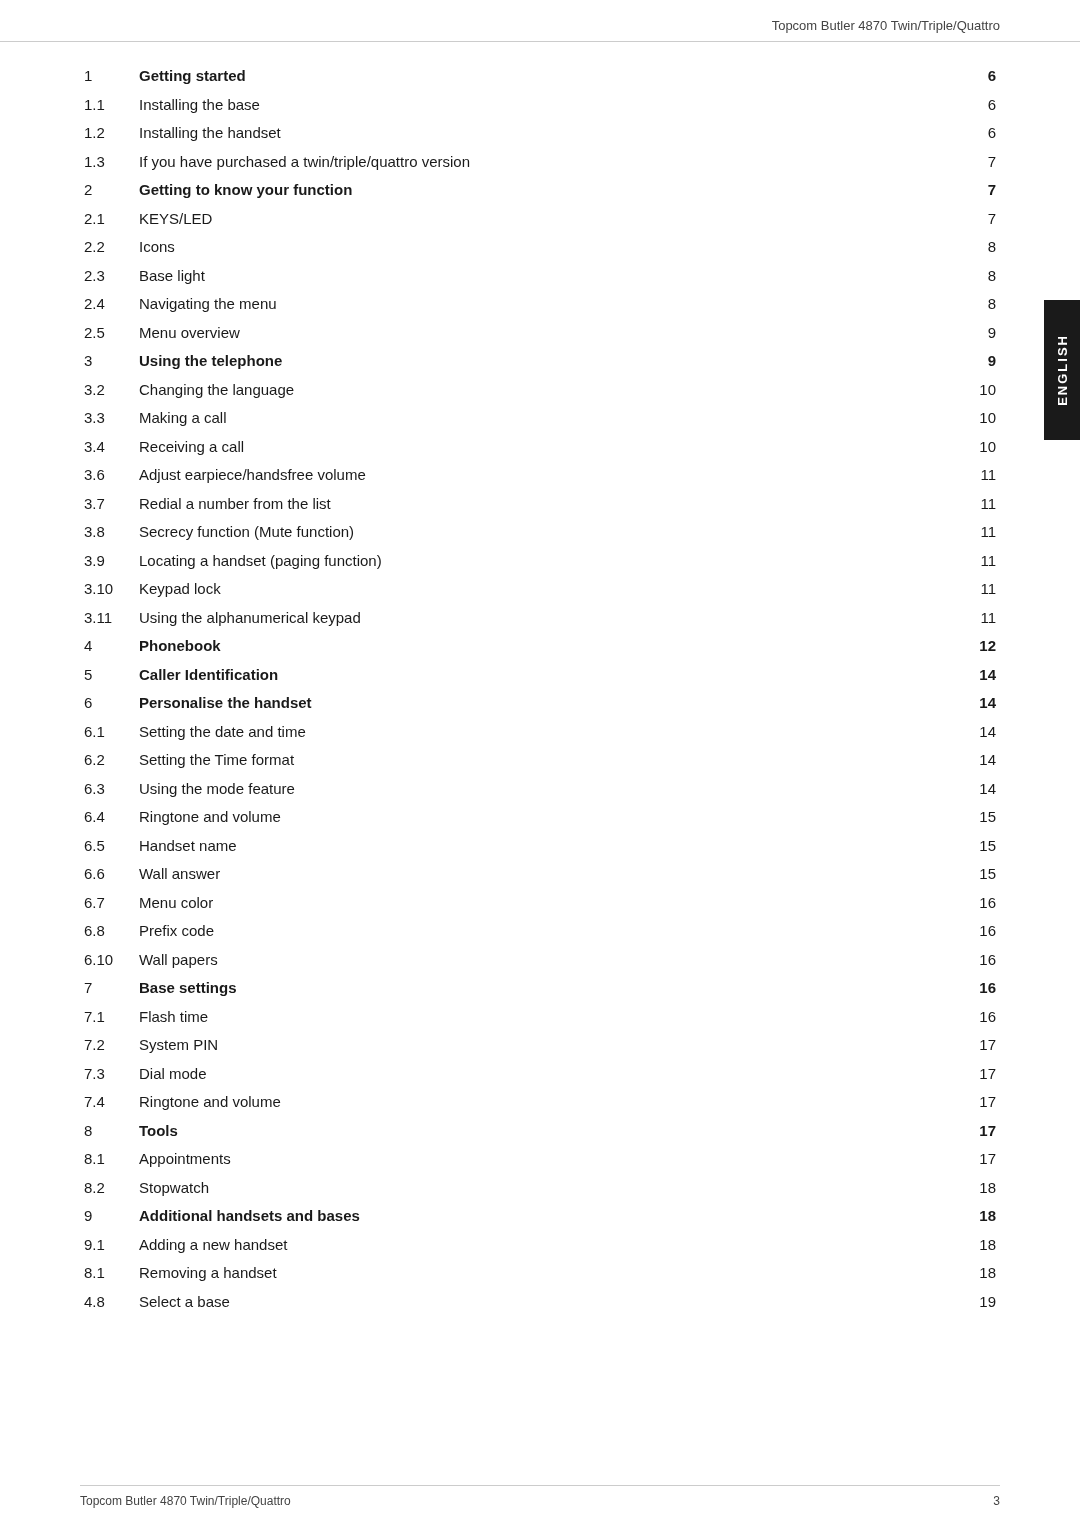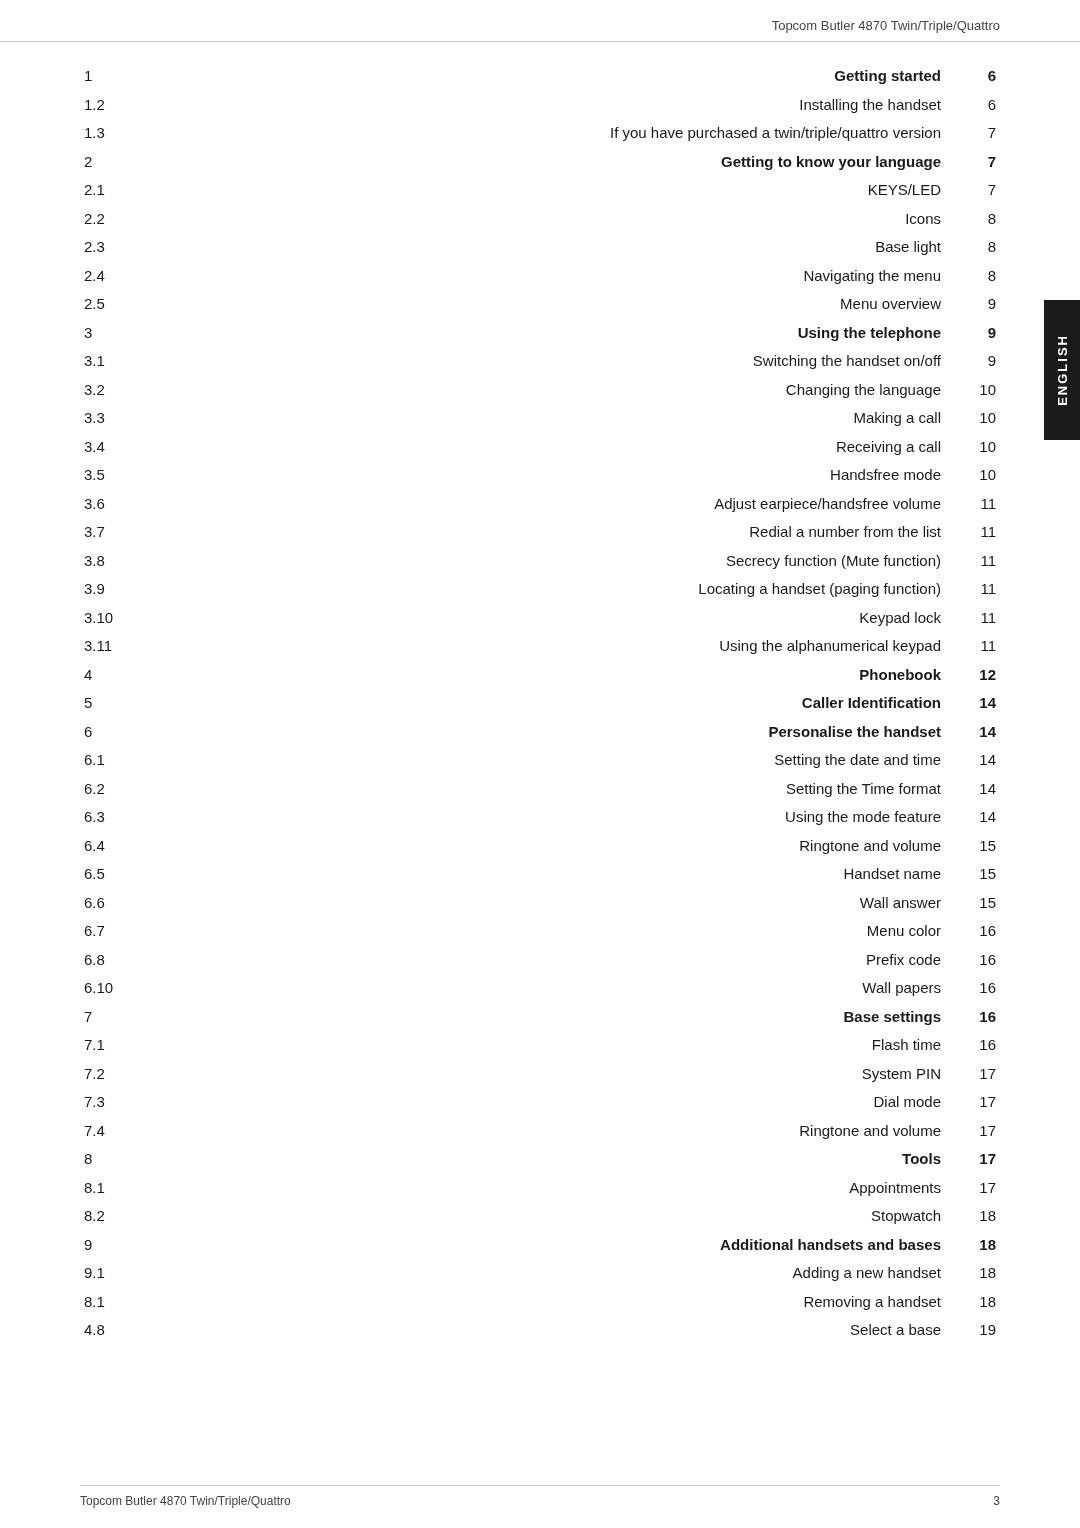--- a/index.html
+++ b/index.html
@@ -76,21 +76,20 @@
     }
 
     .toc-table tr td.num-col {
       width: 55px;
       white-space: nowrap;
       font-weight: normal;
     }
 
     .toc-table tr td.label-col {
       width: auto;
-      text-align: right;
     }
 
     .toc-table tr td.page-col {
       text-align: right;
       white-space: nowrap;
       width: 55px;
     }
 
     .bold-row td {
       font-weight: bold;
@@ -125,32 +124,37 @@
 
   <div class="content">
     <table class="toc-table">
       <tbody id="toc-body">
       <tr class="bold-row">
             <td class="num-col">1</td>
             <td class="label-col">Getting started</td>
             <td class="page-col">6</td>
           </tr>
           <tr>
+            <td class="num-col">1.1</td>
+            <td class="label-col">Installing the base</td>
+            <td class="page-col">6</td>
+          </tr>
+          <tr>
             <td class="num-col">1.2</td>
             <td class="label-col">Installing the handset</td>
             <td class="page-col">6</td>
           </tr>
           <tr>
             <td class="num-col">1.3</td>
             <td class="label-col">If you have purchased a twin/triple/quattro version</td>
             <td class="page-col">7</td>
           </tr>
           <tr class="bold-row">
             <td class="num-col">2</td>
-            <td class="label-col">Getting to know your language</td>
+            <td class="label-col">Getting to know your function</td>
             <td class="page-col">7</td>
           </tr>
           <tr>
             <td class="num-col">2.1</td>
             <td class="label-col">KEYS/LED</td>
             <td class="page-col">7</td>
           </tr>
           <tr>
             <td class="num-col">2.2</td>
             <td class="label-col">Icons</td>
@@ -170,42 +174,32 @@
             <td class="num-col">2.5</td>
             <td class="label-col">Menu overview</td>
             <td class="page-col">9</td>
           </tr>
           <tr class="bold-row">
             <td class="num-col">3</td>
             <td class="label-col">Using the telephone</td>
             <td class="page-col">9</td>
           </tr>
           <tr>
-            <td class="num-col">3.1</td>
-            <td class="label-col">Switching the handset on/off</td>
-            <td class="page-col">9</td>
-          </tr>
-          <tr>
             <td class="num-col">3.2</td>
             <td class="label-col">Changing the language</td>
             <td class="page-col">10</td>
           </tr>
           <tr>
             <td class="num-col">3.3</td>
             <td class="label-col">Making a call</td>
             <td class="page-col">10</td>
           </tr>
           <tr>
             <td class="num-col">3.4</td>
             <td class="label-col">Receiving a call</td>
-            <td class="page-col">10</td>
-          </tr>
-          <tr>
-            <td class="num-col">3.5</td>
-            <td class="label-col">Handsfree mode</td>
             <td class="page-col">10</td>
           </tr>
           <tr>
             <td class="num-col">3.6</td>
             <td class="label-col">Adjust earpiece/handsfree volume</td>
             <td class="page-col">11</td>
           </tr>
           <tr>
             <td class="num-col">3.7</td>
             <td class="label-col">Redial a number from the list</td>

